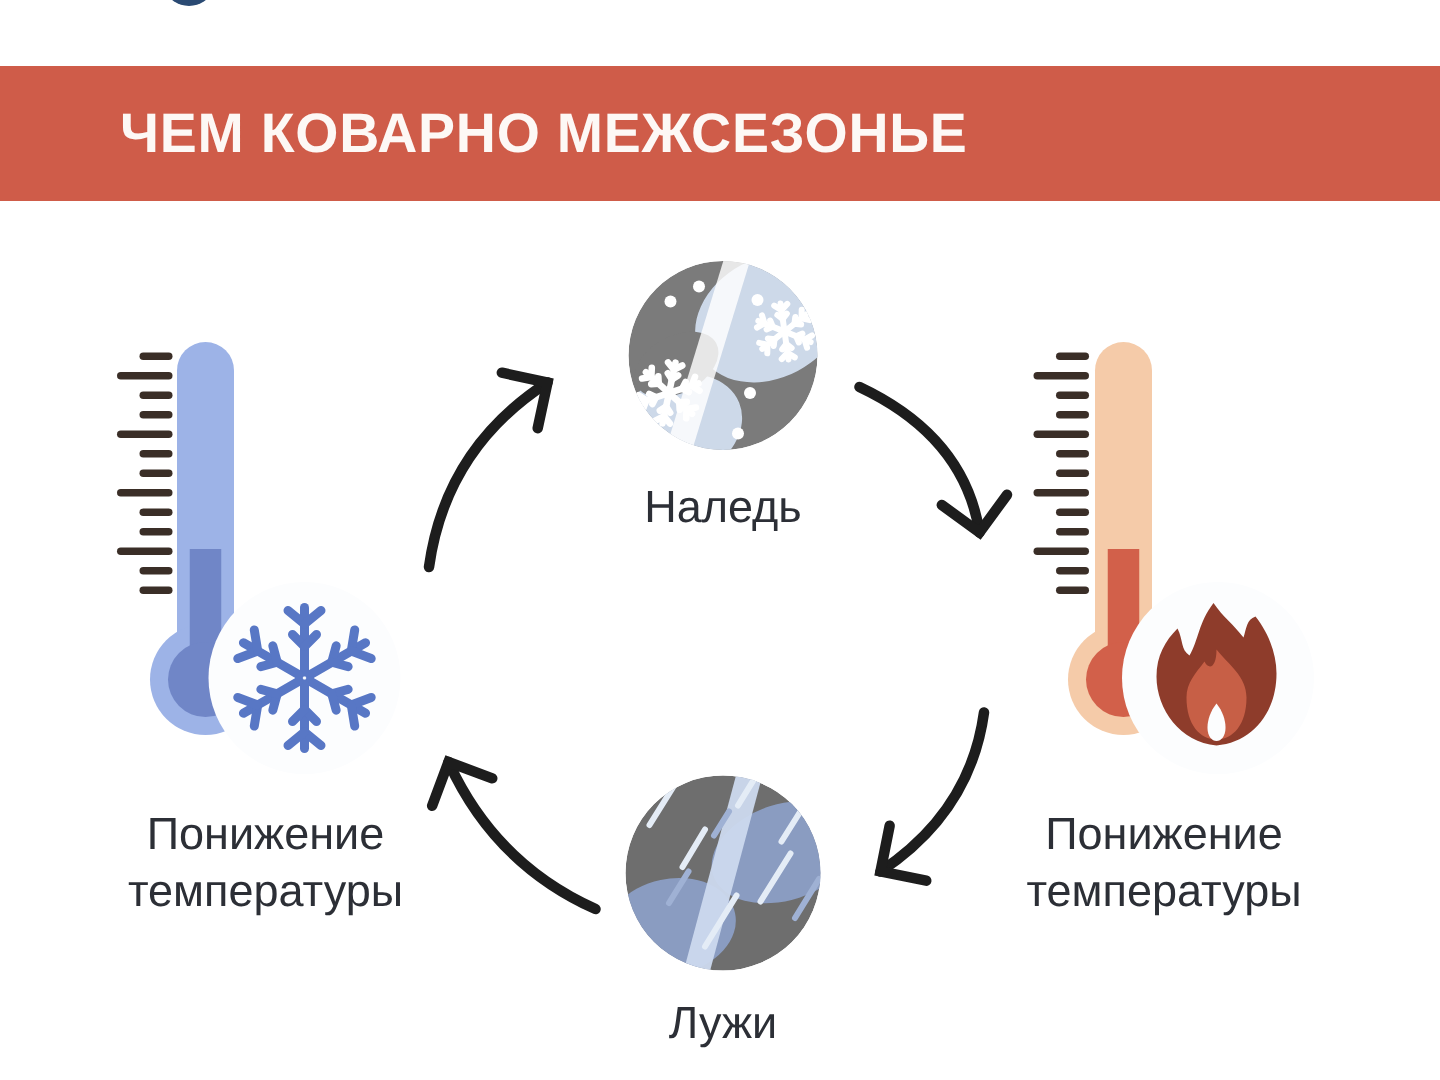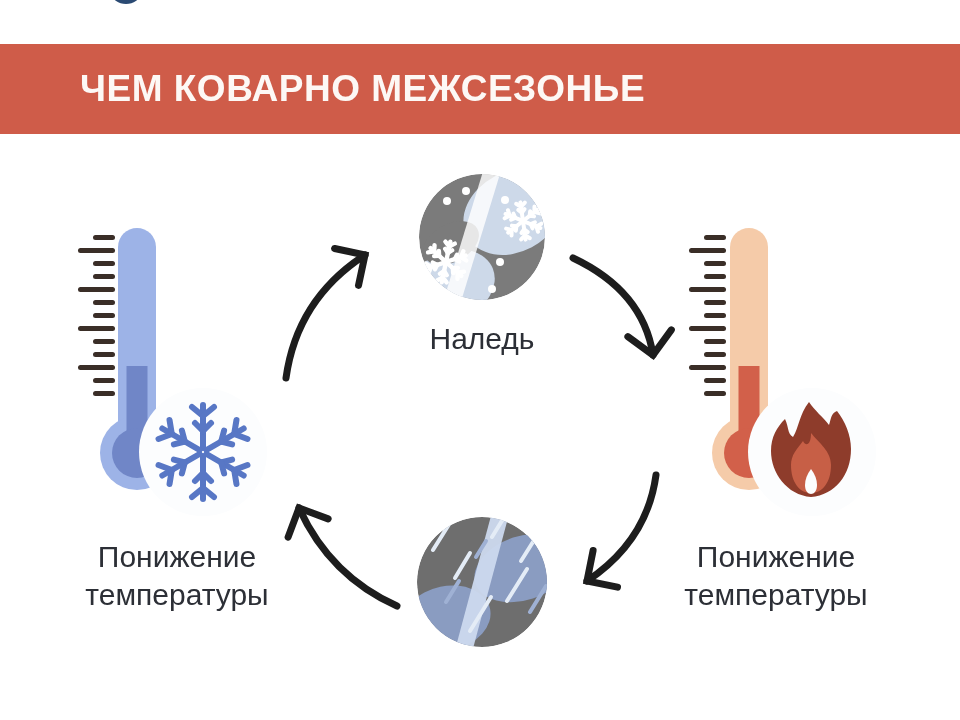--- a/index.html
+++ b/index.html
@@ -179,14 +179,17 @@
   <div class="node-label lbl-left">
     <span>Понижение</span><br>
     <span>температуры</span>
   </div>
 
   <div class="node-label lbl-right">
     <span>Понижение</span><br>
     <span>температуры</span>
   </div>
 
+  <div class="node-label lbl-bottom">
+    <span>Лужи</span>
+  </div>
 
 </div>
 
 </body></html>

